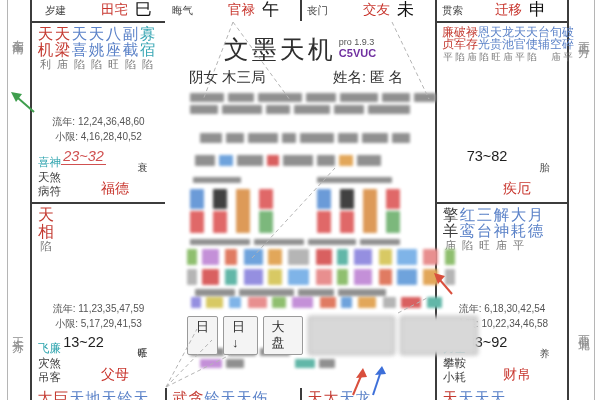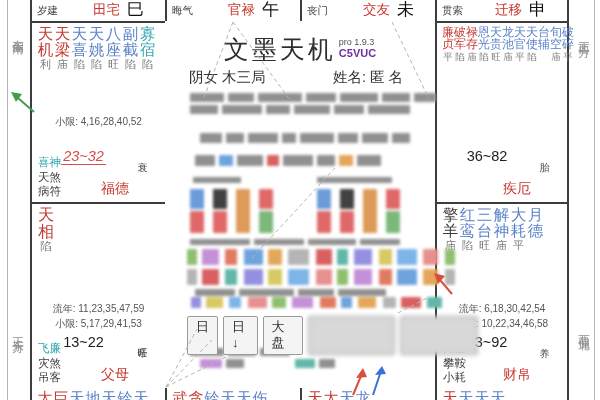--- a/index.html
+++ b/index.html
@@ -76,21 +76,21 @@
   <div class="gline" style="left:165px;top:0;width:1.5px;height:400px;"></div>
   <div class="gline" style="left:435px;top:0;width:1.5px;height:400px;"></div>
   <div class="gline" style="left:567px;top:0;width:2px;height:400px;"></div>
   <div class="gline" style="left:300px;top:0;width:1.5px;height:21px;"></div>
   <div class="gline" style="left:300px;top:388px;width:1.5px;height:12px;"></div>
   <div class="gline" style="left:30px;top:21px;width:538px;height:1.5px;"></div>
   <div class="gline" style="left:30px;top:388px;width:538px;height:1.5px;"></div>
   <div class="gline" style="left:30px;top:202px;width:135px;height:1.5px;"></div>
   <div class="gline" style="left:435px;top:202px;width:133px;height:1.5px;"></div>
 
-  <div class="tcell" style="left:32px;width:133px;">
+  <div class="tcell" style="left:40px;width:133px;">
     <span class="tp-god">岁建</span>
     <span class="tp-palace">田宅</span>
     <span class="tp-branch">巳</span>
   </div>
   <div class="tcell" style="left:302px;width:133px;">
     <span class="tp-god">丧门</span>
     <span class="tp-palace">交友</span>
     <span class="tp-branch">未</span>
   </div>
   <div class="tcell" style="left:167px;width:133px;">
@@ -136,20 +136,21 @@
           <span style="color: rgb(91, 130, 200);">截</span>
           <span class="st">陷</span>
         </span>
         <span class="star">
           <span style="color: rgb(58, 167, 181);">寡</span>
           <span style="color: rgb(58, 167, 181);">宿</span>
           <span class="st">陷</span>
         </span>
       </div>
     <div class="ln" style="top:92px;">
+      <div>流年: 12,24,36,48,60</div>
         <div>小限: 4,16,28,40,52</div>
     </div>
     <div class="gods">
         <div>喜神</div>
         <div>天煞</div>
         <div>病符</div>
       </div>
     <div class="age hl"><span>23~32</span></div>
     <div class="stage vert">衰</div>
     <div class="pname">福德</div>
@@ -207,21 +208,21 @@
           <span style="color: rgb(91, 130, 200);">旬</span>
           <span style="color: rgb(91, 130, 200);">空</span>
           <span class="st">庙</span>
         </span>
         <span class="star">
           <span style="color: rgb(91, 130, 200);">破</span>
           <span style="color: rgb(91, 130, 200);">碎</span>
           <span class="st">平</span>
         </span>
       </div>
-    <div class="age"><span>36~82</span></div>
+    <div class="age"><span>73~82</span></div>
     <div class="stage vert">胎</div>
     <div class="pname">疾厄</div>
     <div class="branch vert">丁酉</div>
   </div>
 
   <div class="cell c-mao" style="left:32px;top:204px;width:133px;height:184px;">
     <div class="stars">
         <span class="star">
           <span style="color: rgb(196, 59, 50);">天</span>
           <span style="color: rgb(196, 59, 50);">相</span>

